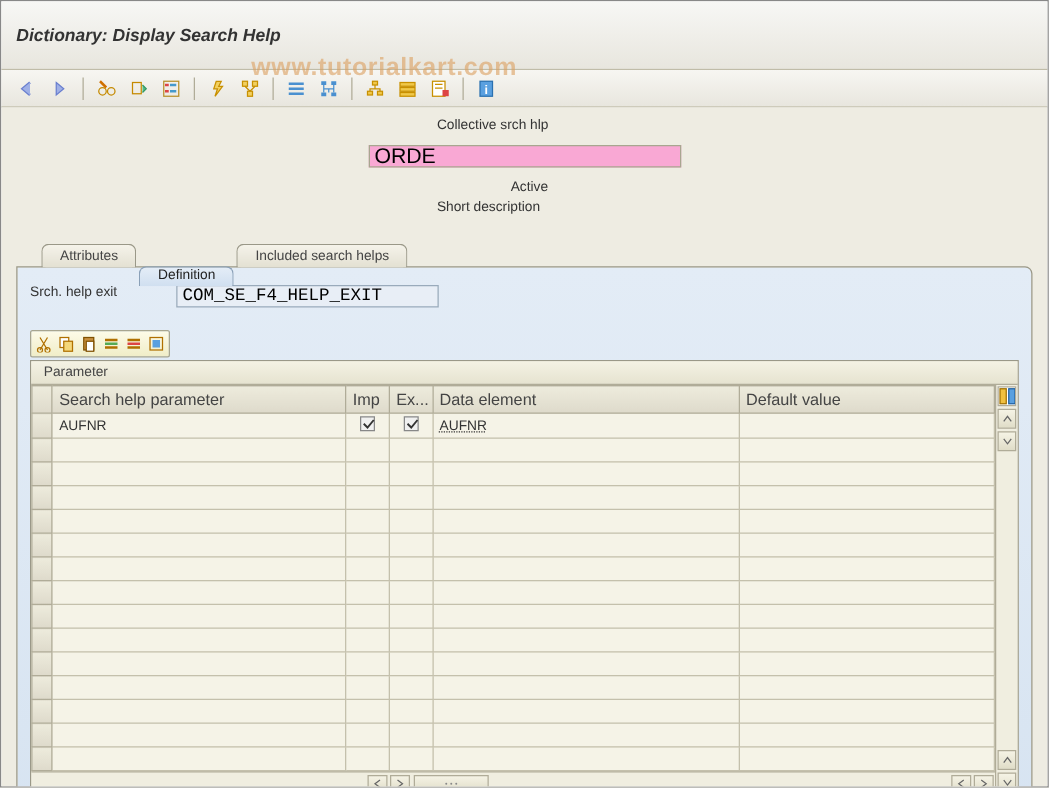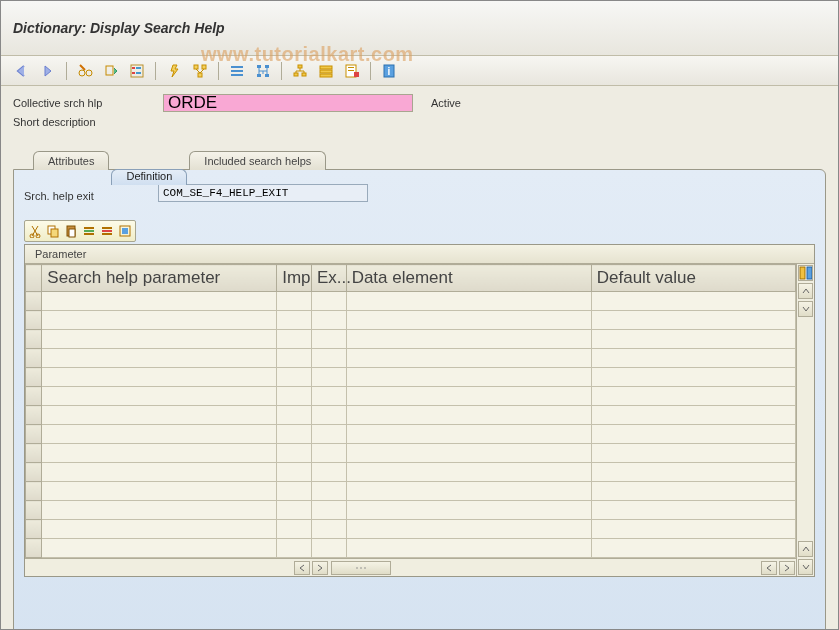--- a/index.html
+++ b/index.html
@@ -50,20 +50,21 @@
     .btn svg { display: block; }
     .form-area {
       background: #eeece2;
       padding: 8px 12px 4px 12px;
     }
     .form-row {
       display: flex;
       align-items: center;
       margin-bottom: 4px;
       gap: 10px;
+      flex-direction: column;
     }
     .form-label {
       width: 140px;
       color: #333;
     }
     .form-input {
       background: #f9a8d4;
       border: 1px solid #a8a690;
       padding: 2px 4px;
       height: 18px;
@@ -108,32 +109,32 @@
       border: 1px solid #9a9888;
       background: #dfeaf5;
       background: linear-gradient(#e3ecf6, #d6e3f1);
       padding: 14px 10px 10px 10px;
       min-height: 480px;
       border-top-right-radius: 6px;
       position: relative;
     }
     .panel-row {
       display: flex;
-      align-items: flex-end;
-      gap: 24px;
+      align-items: flex-start;
+      gap: 7px;
       margin-bottom: 18px;
     }
     .panel-label { width: 110px; color: #333; }
     .panel-input {
       background: #e8eef6;
       border: 1px solid #9ab;
       padding: 2px 4px;
       height: 18px;
       font-family: "Courier New", monospace;
-      font-size: 11px;
+      font-size: 14px;
       width: 210px;
     }
     .mini-toolbar {
       display: inline-flex;
       border: 1px solid #a8a690;
       background: linear-gradient(#fdfbe8, #f0edc8);
       border-radius: 2px;
       padding: 1px;
       gap: 0;
     }
@@ -168,21 +169,21 @@
       width: 100%;
       table-layout: fixed;
     }
     table.grid th {
       background: linear-gradient(#edebdc, #dedacb);
       border: 1px solid #b0ac98;
       font-weight: normal;
       text-align: left;
       color: #444;
       padding: 3px 5px;
-      font-size: 17px;
+      font-size: 13px;
       height: 20px;
     }
     table.grid td {
       border: 1px solid #c4c0ac;
       background: #f5f3e7;
       height: 19px;
       padding: 2px 5px;
       font-size: 11px;
       color: #333;
     }
@@ -452,20 +453,32 @@
               <tr>
                 <th class="rowsel-h"></th>
                 <th>Search help parameter</th>
                 <th>Imp</th>
                 <th>Ex...</th>
                 <th>Data element</th>
                 <th>Default value</th>
               </tr>
             </thead>
             <tbody id="grid-tbody">
+                <tr>
+                  <td class="rowsel"></td>
+                  <td>AUFNR</td>
+                  <td class="center"><span class="chk"><svg width="12" height="12">
+                        <path d="M2 6 L5 9 L10 3" fill="none" stroke="#333" stroke-width="1.5"></path>
+                      </svg></span></td>
+                  <td class="center"><span class="chk"><svg width="12" height="12">
+                        <path d="M2 6 L5 9 L10 3" fill="none" stroke="#333" stroke-width="1.5"></path>
+                      </svg></span></td>
+                  <td><span class="link">AUFNR</span></td>
+                  <td></td>
+                </tr>
                 <tr>
                   <td class="rowsel"></td>
                   <td></td>
                   <td class="center"></td>
                   <td class="center"></td>
                   <td></td>
                   <td></td>
                 </tr>
                 <tr>
                   <td class="rowsel"></td>

